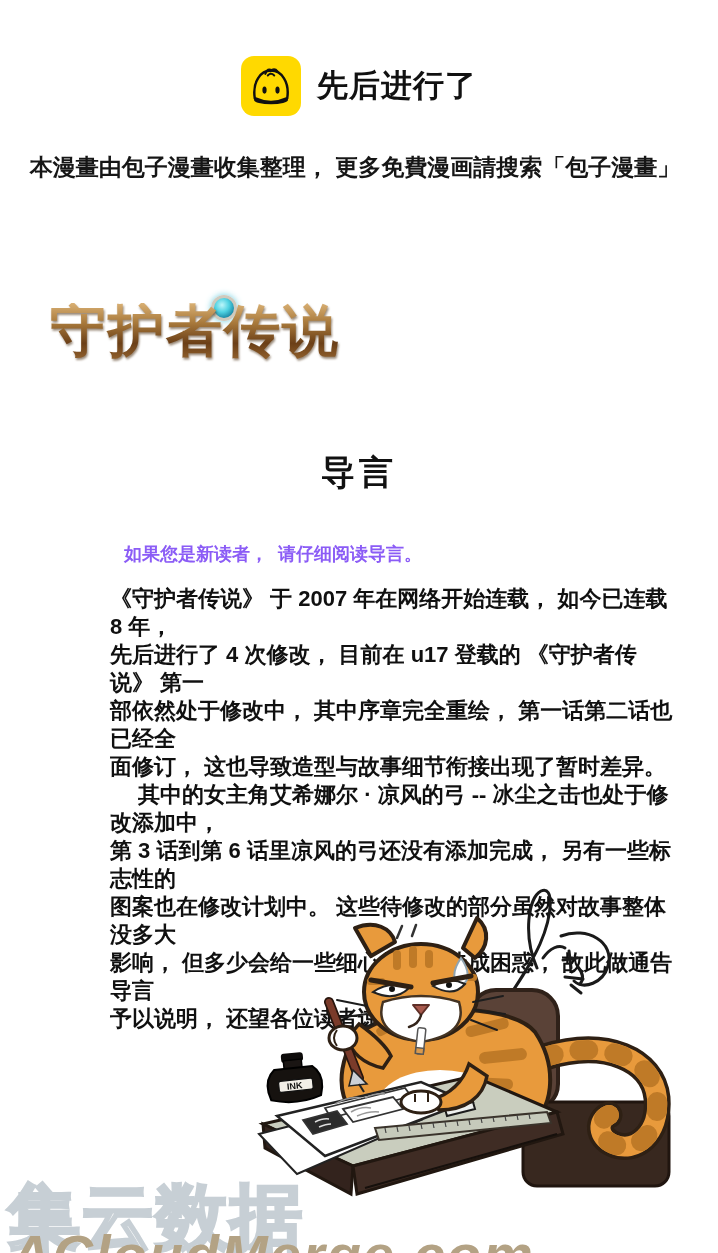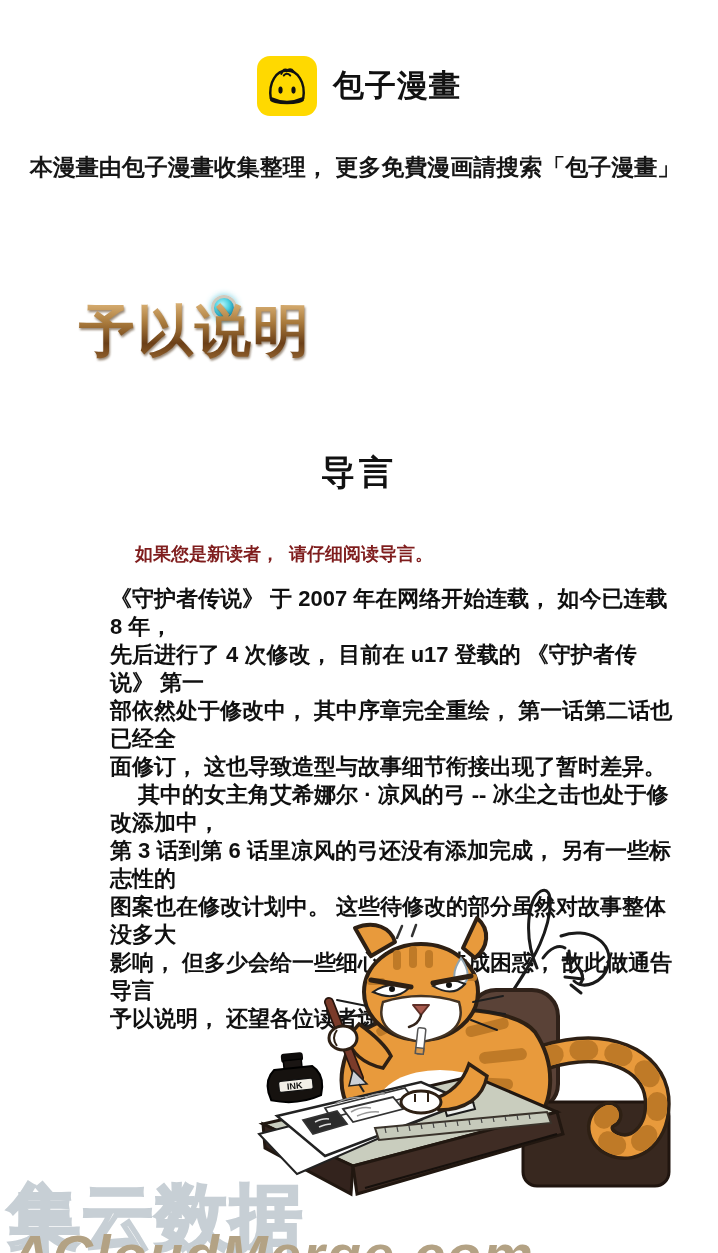--- a/index.html
+++ b/index.html
@@ -44,22 +44,22 @@
     font-family:"Liberation Serif","DejaVu Serif",serif;
     font-size:13px;font-weight:700;letter-spacing:1.6px;color:#8a5c2c;
     text-shadow:0 1px 0 rgba(120,80,30,.3);white-space:nowrap;
   }
   
   .intro-heading{
     position:absolute;top:450px;left:0;width:718px;text-align:center;
     font-size:34px;font-weight:700;color:#111;letter-spacing:4px;
   }
   .reader-warning{
-    position:absolute;left:135px;top:542px;
-    font-size:18px;font-weight:700;color:#7f1d1d;white-space:pre;
+    position:absolute;left:124px;top:542px;
+    font-size:18px;font-weight:700;color:#8b5cf6;white-space:pre;
   }
   .intro-paragraph{
     position:absolute;left:110px;top:585px;width:566px;
     font-size:22px;line-height:28px;color:#101010;font-weight:700;
     white-space:pre-wrap;
   }
   
   .illustration{position:absolute;left:225px;top:872px;width:450px;height:330px;}
   
   .wm-cn{
@@ -84,28 +84,28 @@
     <svg width="52" height="52" viewBox="0 0 64 64">
       <ellipse cx="32" cy="49" rx="21" ry="5.5" fill="#111"></ellipse>
       <path d="M12,47 C9,27 19,13 32,13 C45,13 55,27 52,47 C39,53 25,53 12,47 Z" fill="#ffd900" stroke="#111" stroke-width="3"></path>
       <path d="M25,17 Q28,9 33,13" fill="none" stroke="#111" stroke-width="2.6" stroke-linecap="round"></path>
       <path d="M31,14 Q36,9 40,14" fill="none" stroke="#111" stroke-width="2.6" stroke-linecap="round"></path>
       <path d="M28,19 Q32,15 36,19" fill="none" stroke="#111" stroke-width="2.4" stroke-linecap="round"></path>
       <ellipse cx="24" cy="37" rx="2.6" ry="4.4" fill="#111"></ellipse>
       <ellipse cx="40" cy="37" rx="2.6" ry="4.4" fill="#111"></ellipse>
     </svg>
   </div>
-  <div class="brand-name">包子漫畫</div>
+  <div class="brand-name">先后进行了</div>
 </div>
 
 <div class="notice-line">本漫畫由包子漫畫收集整理， 更多免費漫画請搜索「包子漫畫」</div>
 
 <div class="series-logo">
   <div class="series-gem"></div>
-  <div class="series-title">予以说明</div>
+  <div class="series-title">守护者传说</div>
 </div>
 
 <div class="intro-heading">导言</div>
 
 <div class="reader-warning">如果您是新读者，  请仔细阅读导言。</div>
 
 <div class="intro-paragraph">《守护者传说》 于 2007 年在网络开始连载， 如今已连载 8 年，
 先后进行了 4 次修改， 目前在 u17 登载的 《守护者传说》 第一
 部依然处于修改中， 其中序章完全重绘， 第一话第二话也已经全
 面修订， 这也导致造型与故事细节衔接出现了暂时差异。

